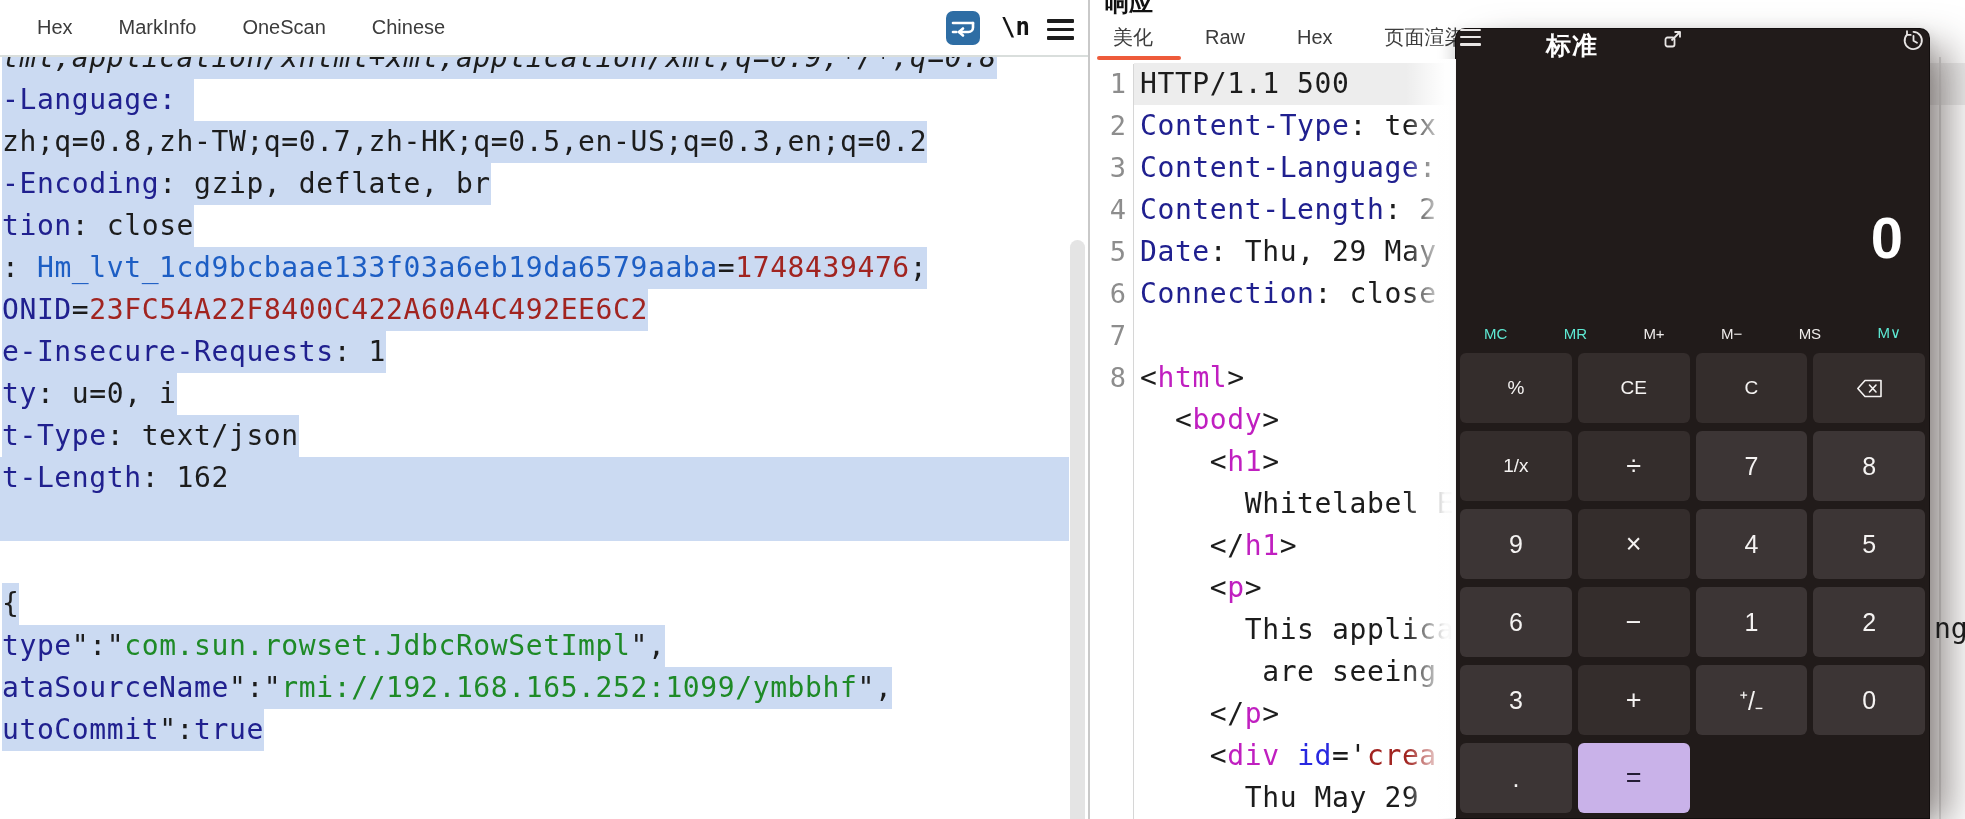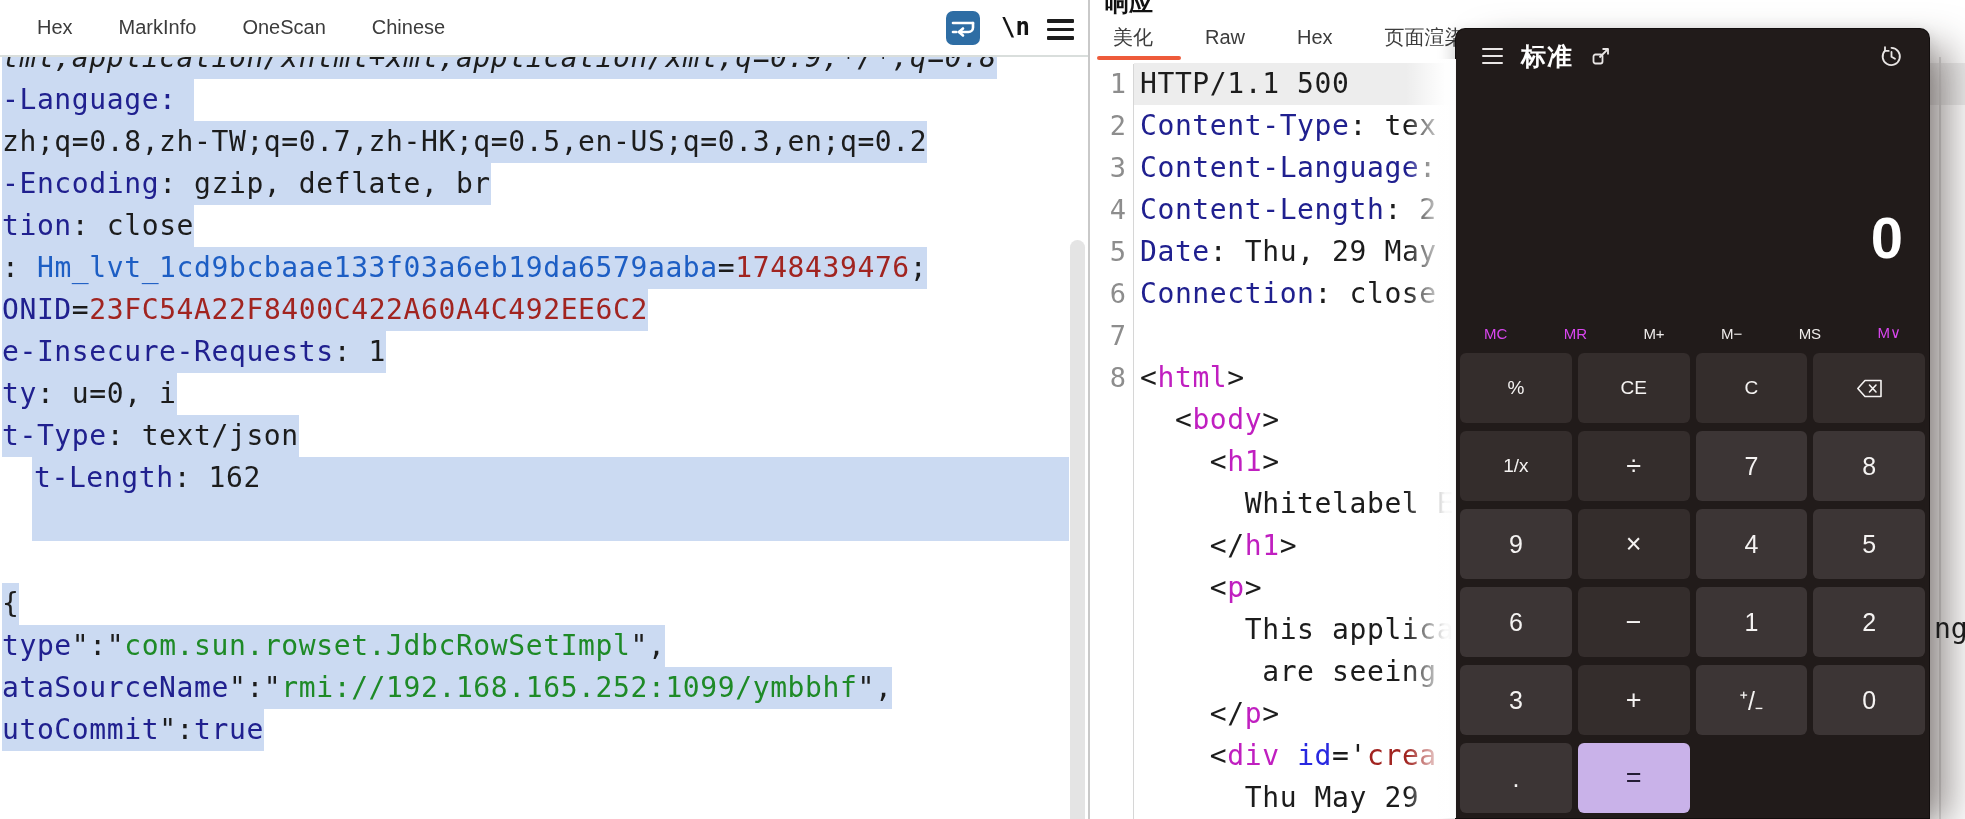--- a/index.html
+++ b/index.html
@@ -15,21 +15,21 @@
   .nl-icon{position:absolute;left:1001px;top:13px;font-family:"DejaVu Sans Mono",monospace;font-size:24px;font-weight:bold;color:#141414;}
   .burger{position:absolute;left:1047px;top:19px;display:flex;flex-direction:column;gap:5px;}
   .burger i{display:block;width:27px;height:3.5px;background:#1d1d1d;border-radius:1px;}
 
   .req-content{position:absolute;left:0;top:57px;width:1069px;bottom:0;overflow:hidden;
     font-family:"DejaVu Sans Mono",monospace;font-size:28px;line-height:42px;letter-spacing:.6px;
     color:#1c1c1c;white-space:pre;}
   .rline{height:42px;padding-left:2px;}
   .rline.clip{margin-top:-20px;font-style:italic;}
   .rline .hl{background:var(--sel);display:inline-block;}
-  .rline.fw{background:var(--sel);margin-left:32px;}
+  .rline.fw{background:var(--sel);}
 
   .left-scrollbar{position:absolute;left:1070px;top:240px;width:15px;bottom:0;background:#e4e4e4;border-radius:8px 8px 0 0;}
   .divider{position:absolute;left:1088px;top:0;width:2px;height:819px;background:#c9c9c9;z-index:4;}
 
   
   .mid-panel{position:absolute;left:1090px;top:0;right:0;height:819px;background:#fff;}
   .resp-title{position:absolute;left:15px;top:-13px;font-size:24px;font-weight:bold;color:#111;white-space:nowrap;}
   .resp-tabs{position:absolute;left:23px;top:16px;display:flex;gap:52px;height:42px;align-items:center;z-index:2;}
   .mtab{font-size:20px;color:#3c3c3c;position:relative;white-space:nowrap;}
   .mtab.active::after{content:"";position:absolute;left:-16px;right:-28px;bottom:-9px;height:4px;background:var(--accent);border-radius:2px;}
@@ -49,32 +49,32 @@
     border-radius:10px 10px 0 0;z-index:10;display:flex;flex-direction:column;color:#f3f1f0;
     border:1px solid rgba(0,0,0,.45);box-sizing:border-box;
     box-shadow:26px 12px 38px -8px rgba(60,50,45,.55), -3px 5px 16px rgba(0,0,0,.16);}
   .calc::before{content:"";position:absolute;left:-50px;top:30px;bottom:0;width:50px;pointer-events:none;
     background:linear-gradient(to right, rgba(255,255,255,0), rgba(255,255,255,.97) 78%);}
   .calc-title{flex:0 0 48px;display:flex;align-items:center;padding-left:26px;}
   .calc-title .t{margin-left:14px;font-size:15px;color:#fff;}
   .win-btns{margin-left:auto;display:flex;}
   .win-btn{width:70px;height:48px;display:flex;align-items:center;justify-content:center;font-size:17px;color:#fff;}
   .win-btn.max{font-size:15px;}
-  .calc-nav{flex:0 0 54px;display:flex;align-items:center;padding:0 26px;}
+  .calc-nav{flex:0 0 54px;display:flex;align-items:flex-start;padding:0 4px;gap:47px;}
   .nav-burger{display:flex;flex-direction:column;gap:5px;margin-right:18px;}
   .nav-burger i{display:block;width:21px;height:2.2px;background:#e9e6e5;border-radius:1px;}
   .mode{font-size:25px;font-weight:bold;letter-spacing:1px;color:#fff;}
   .pin-icon{margin-left:18px;display:flex;}
   .hist-icon{margin-left:auto;display:flex;}
   .calc-display{flex:0 0 188px;display:flex;align-items:flex-end;justify-content:flex-end;
     padding:0 26px 42px 0;font-size:58px;font-weight:600;color:#fff;}
   .calc-mem{flex:0 0 40px;display:flex;align-items:center;justify-content:space-between;
     padding:0 28px;font-size:15px;}
   .mem{color:#efeceb;}
-  .mem.dis{color:#d946ef;}
+  .mem.dis{color:#5eead4;}
   .calc-keys{flex:1;display:grid;grid-template-columns:repeat(4,1fr);grid-auto-rows:70px;
     gap:8px 6px;padding:0 4px;}
   .key{display:flex;align-items:center;justify-content:center;border-radius:6px;
     font-size:19px;background:#342d2c;color:#f5f3f2;}
   .key.num{background:#3c3535;font-size:25px;}
   .key.op{font-size:27px;}
   .key.eq{background:var(--eq);color:#241c35;font-size:27px;}
 </style>
 </head>
 <body>

